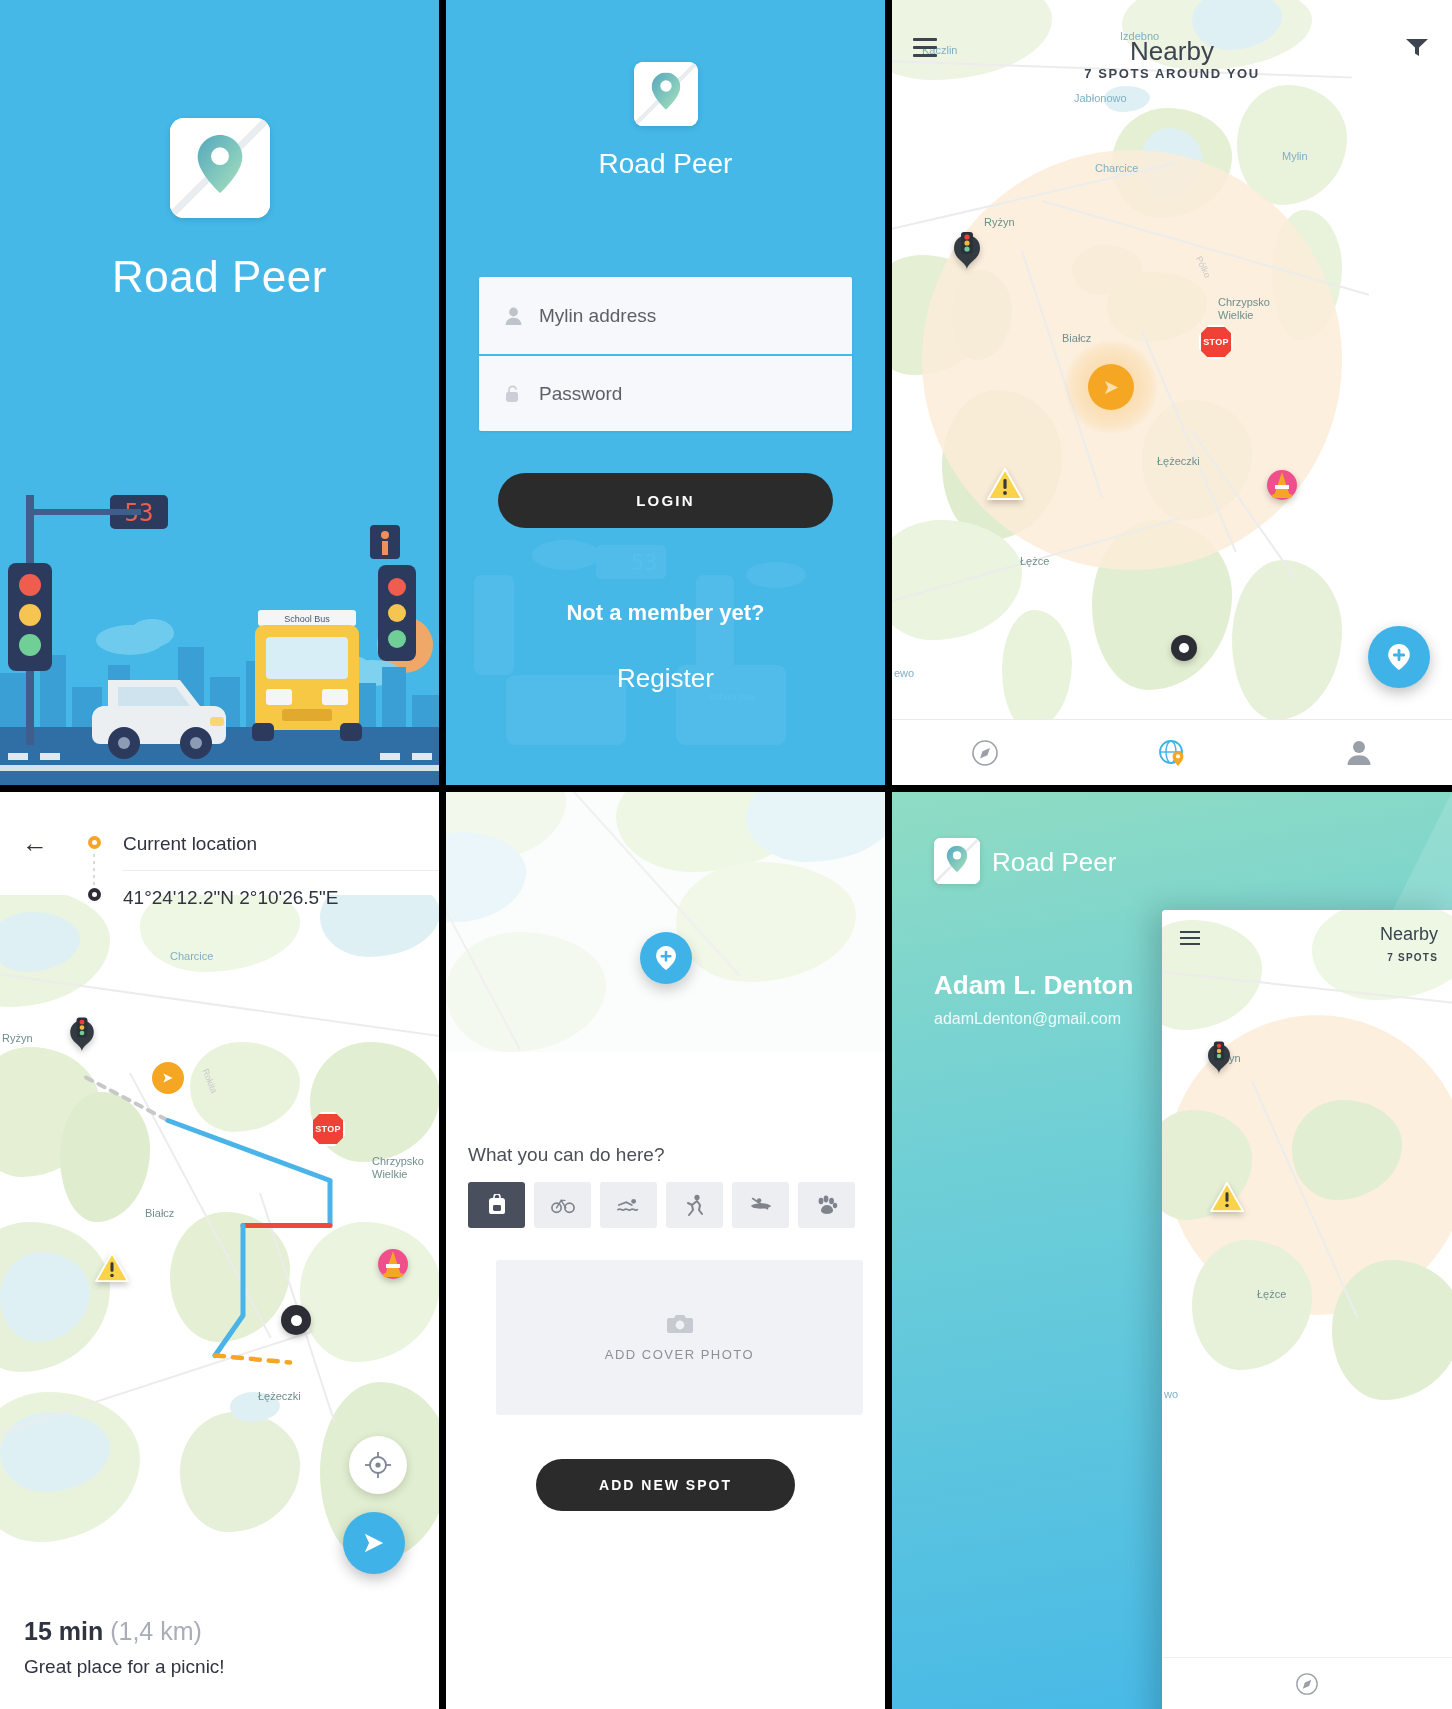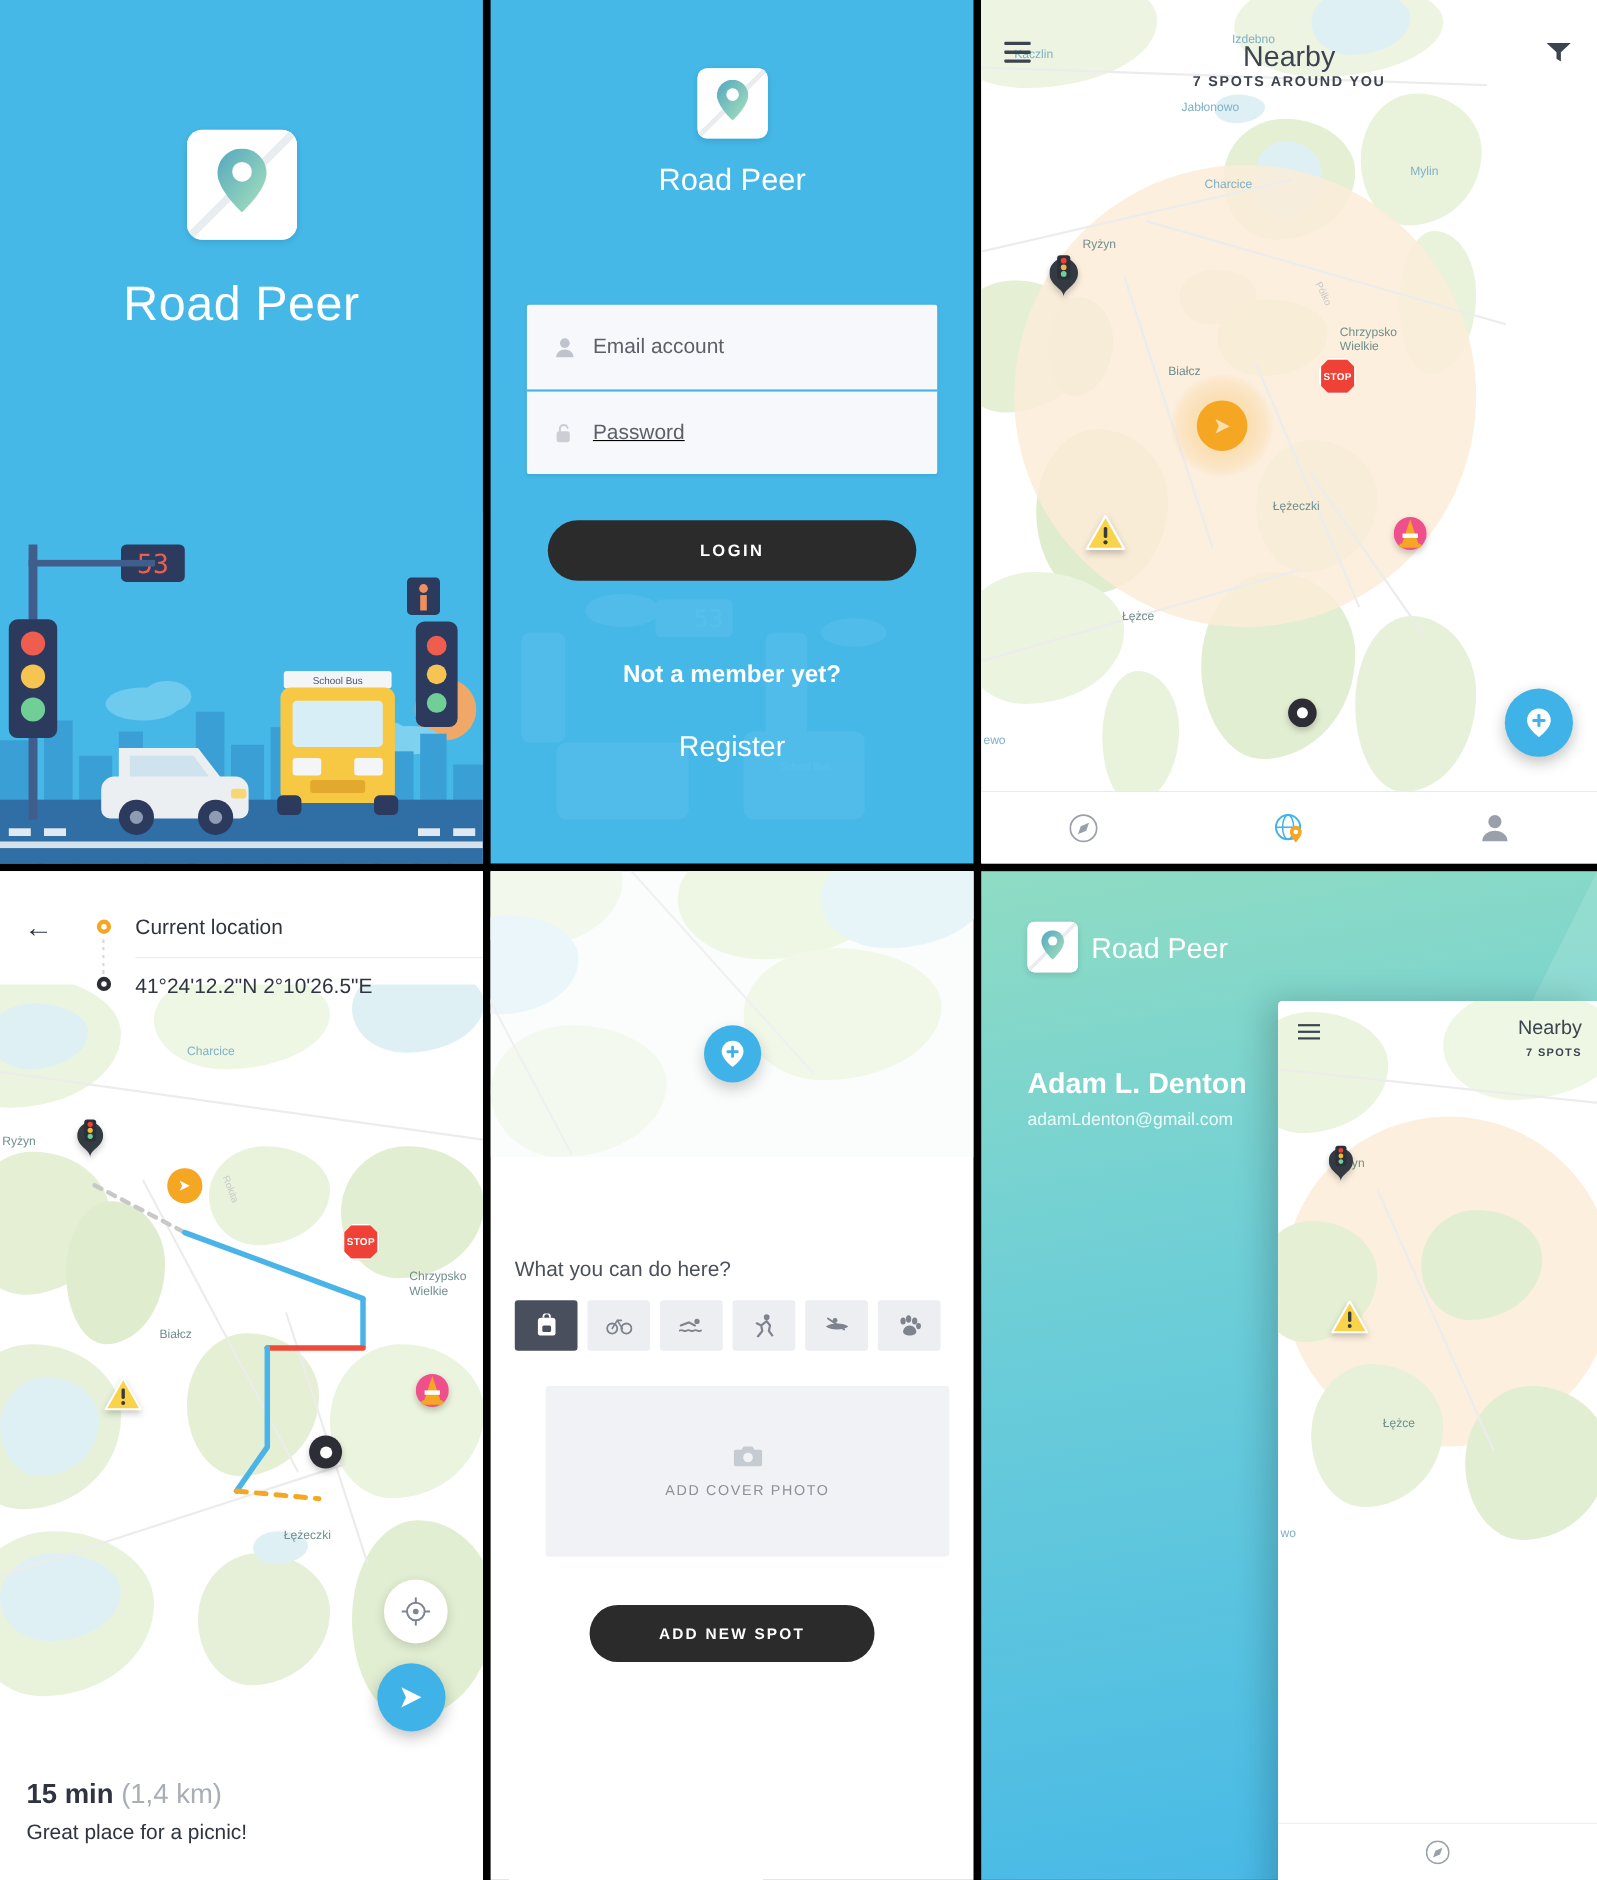--- a/index.html
+++ b/index.html
@@ -45,21 +45,21 @@
   #s2 { background: #45b8e8; }
   #s2 .s2-logo { position: absolute; left: 50%; top: 62px; transform: translateX(-50%); width: 64px; height: 64px; }
   #s2 .s2-title { position: absolute; left: 0; right: 0; top: 148px; text-align: center; font-size: 28px; color: #fff; }
   .field-group {
     position: absolute; left: 33px; right: 33px; top: 277px;
     background: #f7f8fb; border-radius: 2px; box-shadow: 0 1px 3px rgba(0,0,0,.08);
   }
   .field {
     display: flex; align-items: center; height: 77px; padding: 0 0 0 26px;
   }
-  .field + .field { border-top: 2px solid #45b8e8; text-decoration: underline; }
+  .field + .field { border-top: 2px solid #45b8e8; }
   .field .ficon { width: 34px; color: #b9bdc6; display: flex; align-items: center; }
   .field .ftext { font-size: 19px; color: #5b5f68; }
   .login-btn {
     position: absolute; left: 52px; right: 52px; top: 473px; height: 55px;
     background: #2b2b2b; color: #fff; border: none; border-radius: 28px;
     font-size: 15px; letter-spacing: 2.2px; font-weight: bold;
     font-family: "Liberation Sans", sans-serif; cursor: pointer; text-align: center;
   }
   #s2 .notmember { position: absolute; left: 0; right: 0; top: 600px; text-align: center; font-size: 22px; color: #fff; font-weight: bold; }
   #s2 .register { position: absolute; left: 0; right: 0; top: 663px; text-align: center; font-size: 26px; color: #fff; }
@@ -333,21 +333,21 @@
     <div class="s2-title">Road Peer</div>
 
     <div class="field-group">
       <div class="field">
         <span class="ficon">
           <svg width="17" height="18" viewBox="0 0 17 18">
               <circle cx="8.5" cy="5" r="4.4" fill="#bfc3cb"></circle>
               <path d="M0.6 18c0-4.4 3.5-7.2 7.9-7.2s7.9 2.8 7.9 7.2z" fill="#bfc3cb"></path>
             </svg>
         </span>
-        <span class="ftext">Email account</span>
+        <span class="ftext">Mylin address</span>
       </div>
       <div class="field">
         <span class="ficon">
           <svg width="15" height="19" viewBox="0 0 15 19">
               <path d="M4 8V5.3A3.6 3.6 0 0 1 11 5" stroke="#cbced5" stroke-width="1.7" fill="none" stroke-linecap="round"></path>
               <rect x="1" y="8" width="12" height="10" rx="2.4" fill="#cbced5"></rect>
             </svg>
         </span>
         <span class="ftext">Password</span>
       </div>

